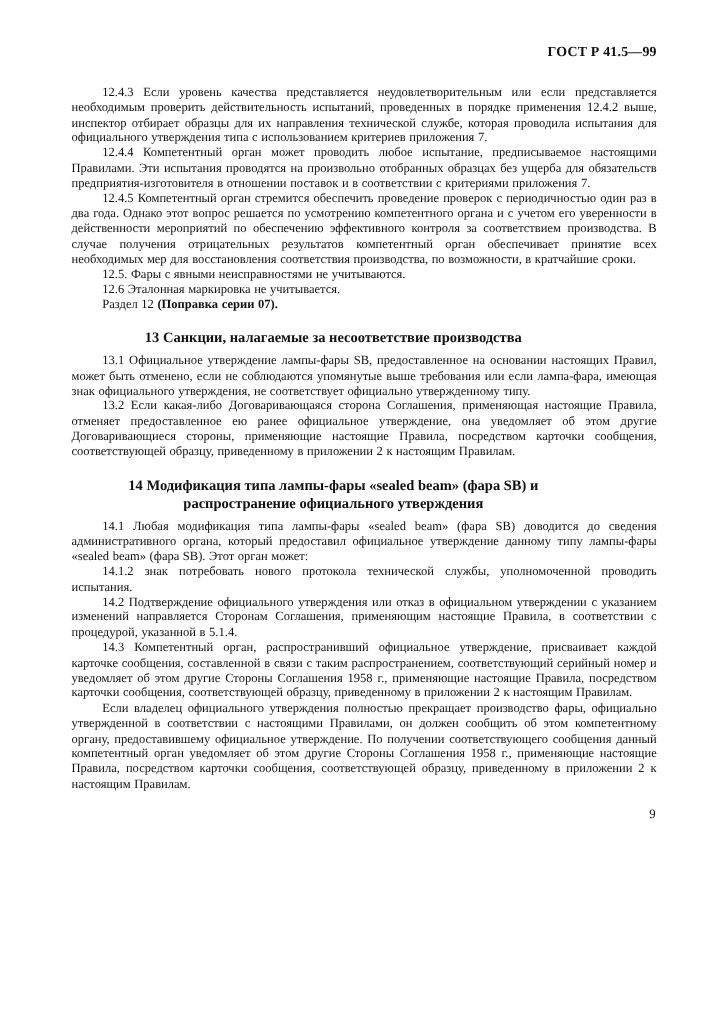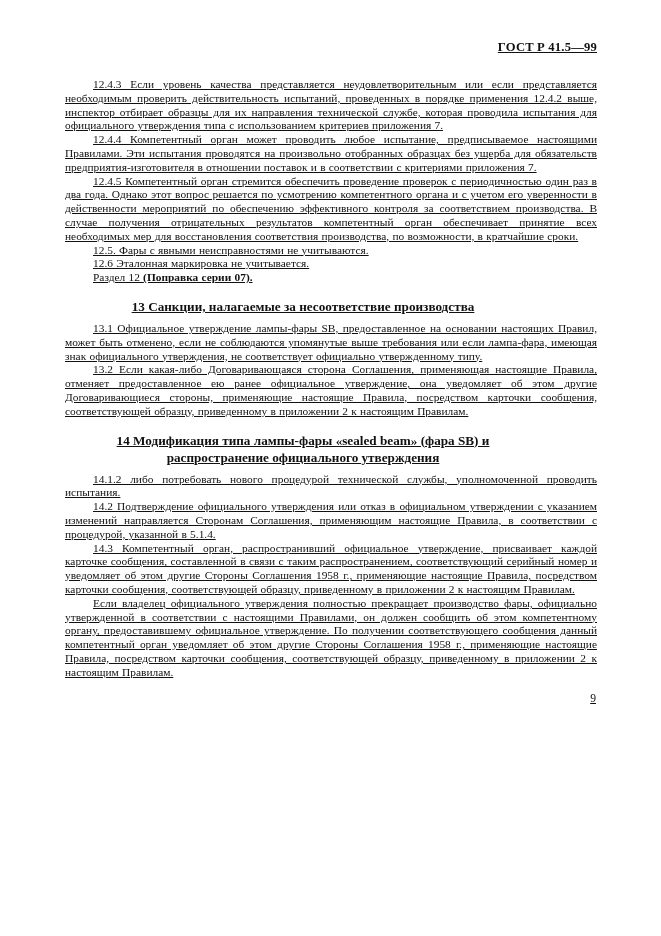--- a/index.html
+++ b/index.html
@@ -10,21 +10,20 @@
   .page {
     position: relative;
     width: 661px;
     height: 936px;
     box-sizing: border-box;
     background: #ffffff;
     color: #111111;
     font-family: "Liberation Serif", "DejaVu Serif", serif;
     padding: 40px 64px 0 65px;
     overflow: hidden;
-    text-decoration: underline;
   }
   .doc-header {
     text-align: right;
     font-weight: bold;
     font-size: 12.6px;
     line-height: 15px;
     margin-bottom: 23px;
     letter-spacing: 0.2px;
   }
   .para {
@@ -67,21 +66,22 @@
 
   <p class="para"><span>Раздел 12 </span><b>(Поправка серии 07).</b></p>
 
   <h2 class="heading">13  Санкции, налагаемые за несоответствие производства</h2>
 
   <p class="para">13.1  Официальное утверждение лампы-фары SB, предоставленное на основании настоящих Правил, может быть отменено, если не соблюдаются упомянутые выше требования или если лампа-фара, имеющая знак официального утверждения, не соответствует официально утвержденному типу.</p>
   <p class="para">13.2  Если какая-либо Договаривающаяся сторона Соглашения, применяющая настоящие Правила, отменяет предоставленное ею ранее официальное утверждение, она уведомляет об этом другие Договаривающиеся стороны, применяющие настоящие Правила, посредством карточки сообщения, соответствующей образцу, приведенному в приложении 2 к настоящим Правилам.</p>
 
   <h2 class="heading">14  Модификация типа лампы-фары «sealed beam» (фара SB) и распространение официального утверждения</h2>
 
-  <p class="para">14.1.2  либо потребовать нового процедурой технической службы, уполномоченной проводить испытания.</p>
+  <p class="para">14.1  Любая модификация типа лампы-фары «sealed beam» (фара SB) доводится до сведения административного органа, который предоставил официальное утверждение данному типу лампы-фары «sealed beam» (фара SB). Этот орган может:</p>
+  <p class="para">14.1.2  знак потребовать нового протокола технической службы, уполномоченной проводить испытания.</p>
   <p class="para">14.2  Подтверждение официального утверждения или отказ в официальном утверждении с указанием изменений направляется Сторонам Соглашения, применяющим настоящие Правила, в соответствии с процедурой, указанной в 5.1.4.</p>
   <p class="para">14.3  Компетентный орган, распространивший официальное утверждение, присваивает каждой карточке сообщения, составленной в связи с таким распространением, соответствующий серийный номер и уведомляет об этом другие Стороны Соглашения 1958 г., применяющие настоящие Правила, посредством карточки сообщения, соответствующей образцу, приведенному в приложении 2 к настоящим Правилам.</p>
 
 
   <p class="para">Если владелец официального утверждения полностью прекращает производство фары, официально утвержденной в соответствии с настоящими Правилами, он должен сообщить об этом компетентному органу, предоставившему официальное утверждение. По получении соответствующего сообщения данный компетентный орган уведомляет об этом другие Стороны Соглашения 1958 г., применяющие настоящие Правила, посредством карточки сообщения, соответствующей образцу, приведенному в приложении 2 к настоящим Правилам.</p>
 
   <div class="doc-footer">
     <span>9</span>
   </div>
 

